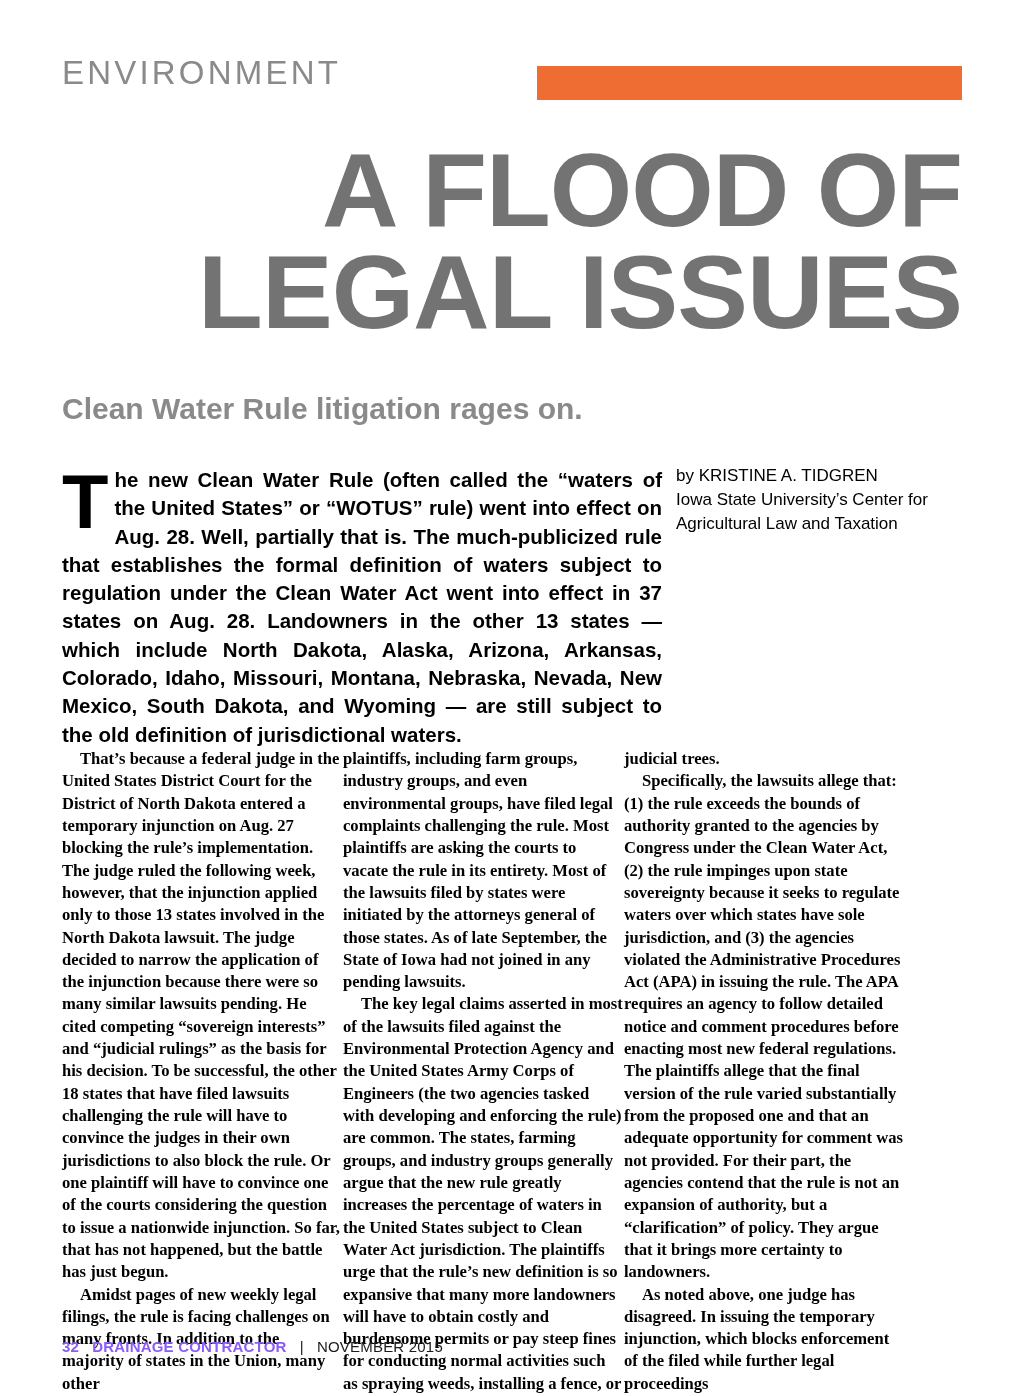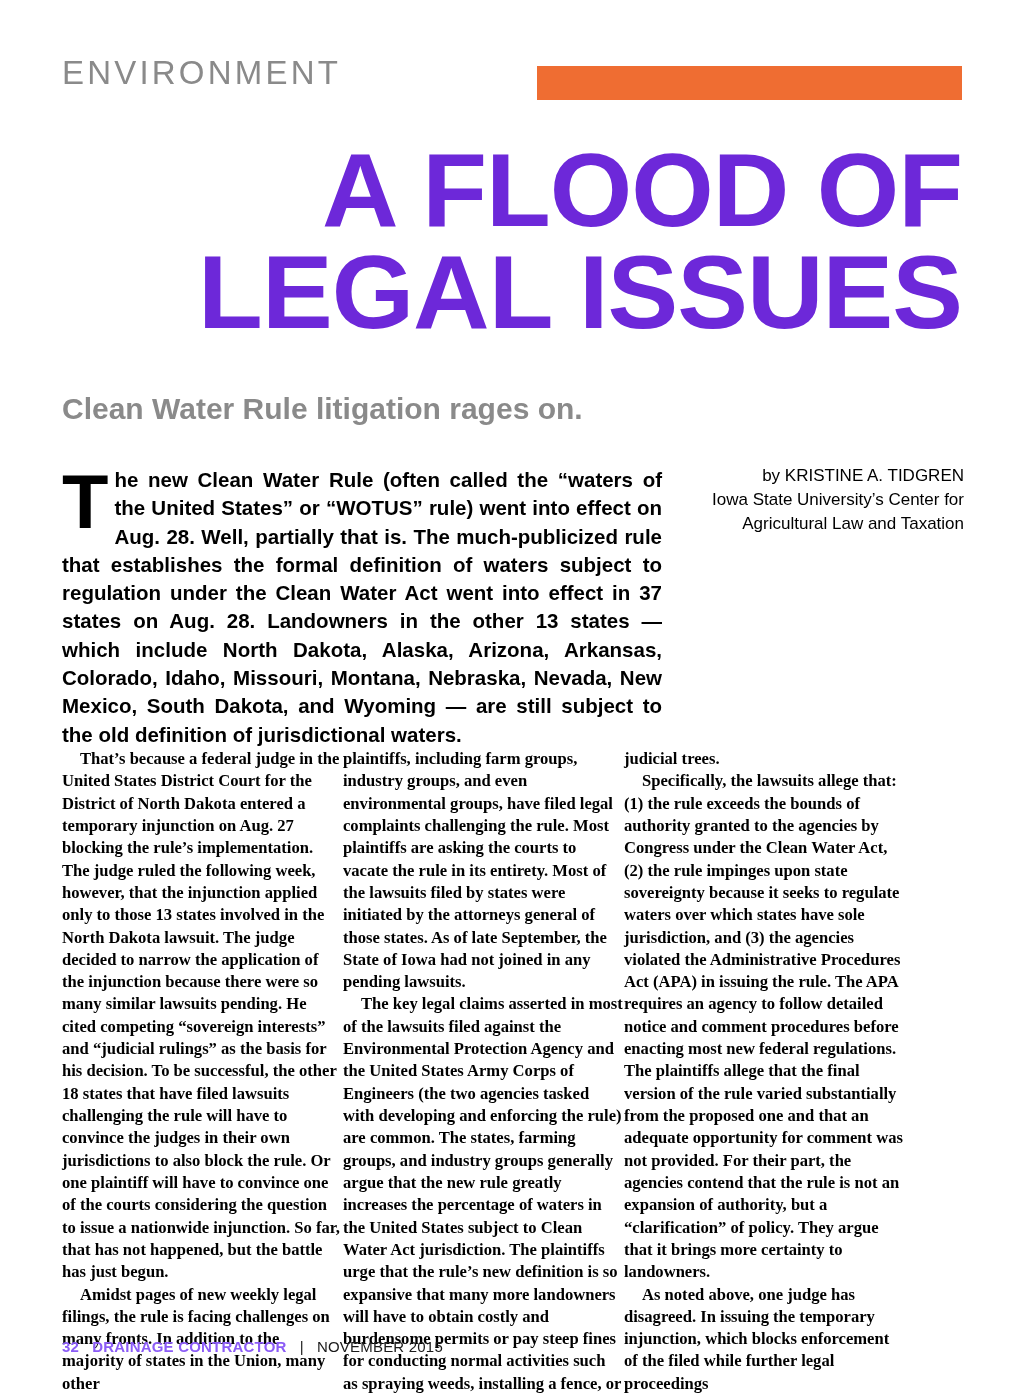--- a/index.html
+++ b/index.html
@@ -47,21 +47,21 @@
     position: absolute;
     left: 62px;
     top: 140px;
     width: 900px;
     text-align: right;
     font-family: "Liberation Sans", sans-serif;
     font-weight: bold;
     font-size: 104px;
     line-height: 0.98;
     letter-spacing: -1px;
-    color: #6d28d9;
+    color: #737373;
   }
   .headline .line {
     display: block;
     transform: scaleX(1.02);
     transform-origin: right center;
   }
   .subhead {
     position: absolute;
     left: 62px;
     top: 392px;
@@ -92,21 +92,20 @@
     font-size: 76px;
     line-height: 0.8;
     margin: 6px 6px 0 0;
   }
 
   .byline {
     position: absolute;
     left: 676px;
     top: 464px;
     width: 288px;
-    text-align: right;
     font-family: "Liberation Sans", sans-serif;
     font-size: 17px;
     line-height: 1.42;
   }
   .byline .by-line1 { font-weight: 400; }
   .byline .by-line2 { }
 
   
   .columns {
     position: absolute;

